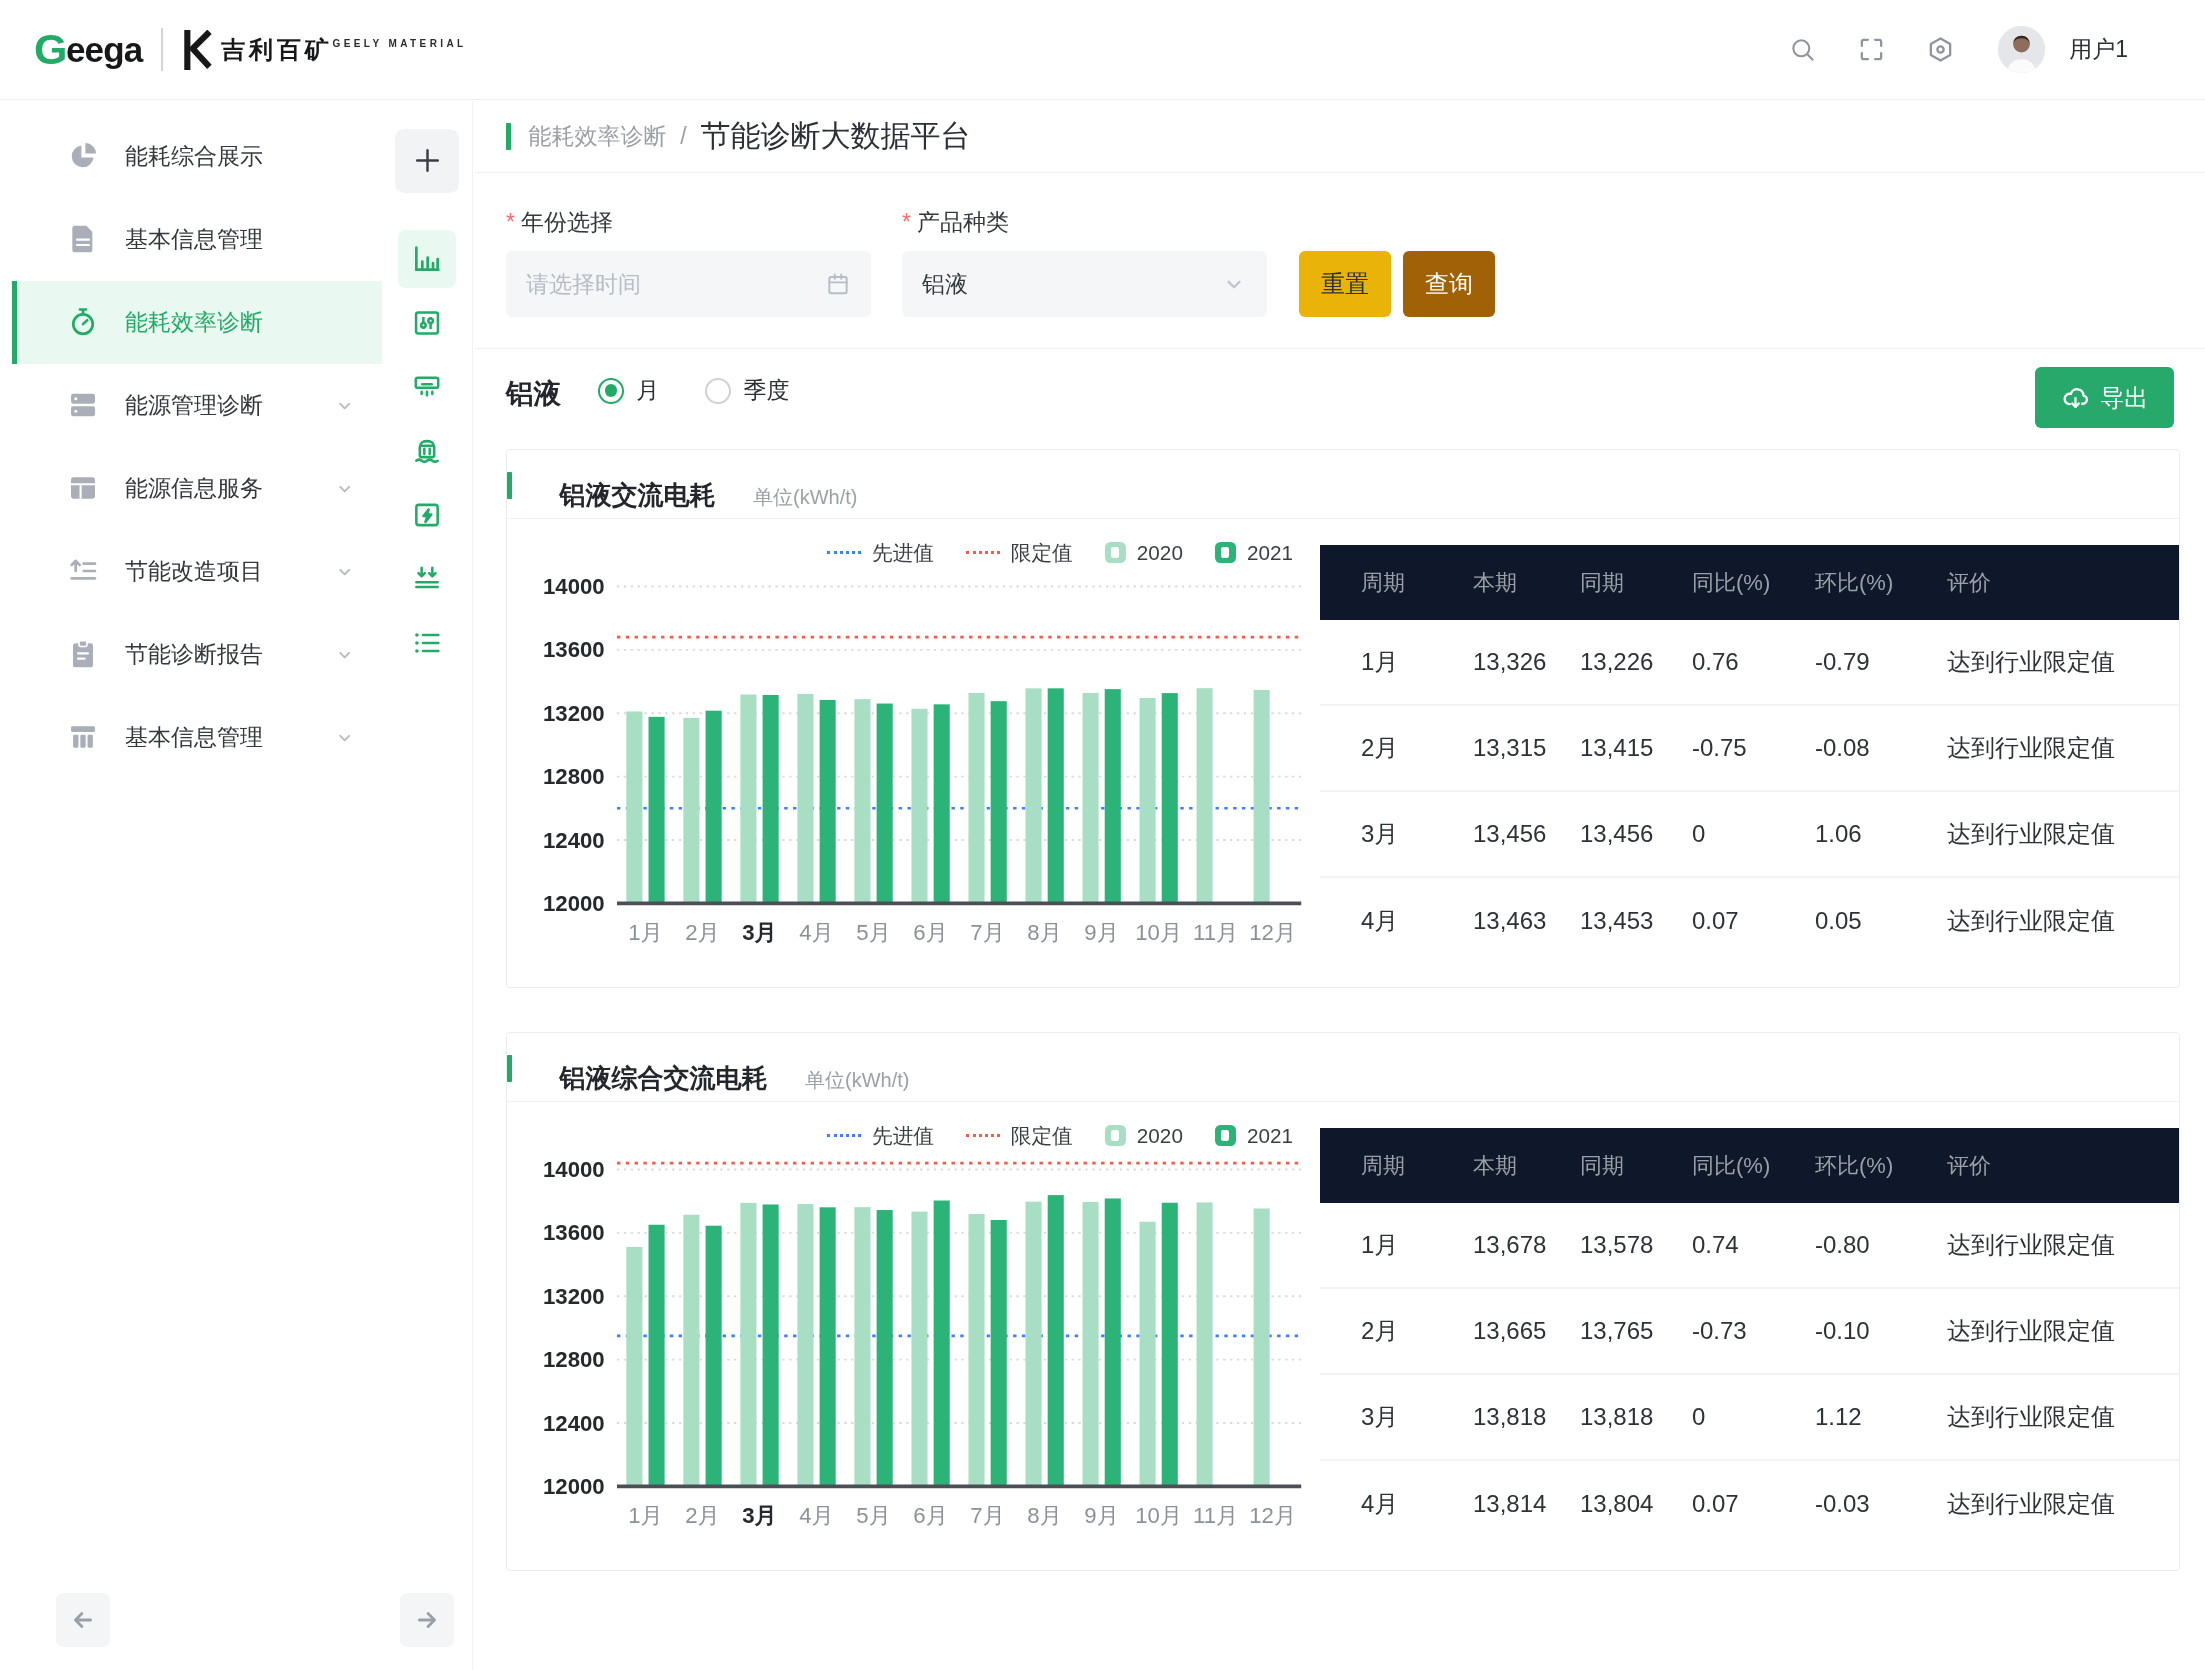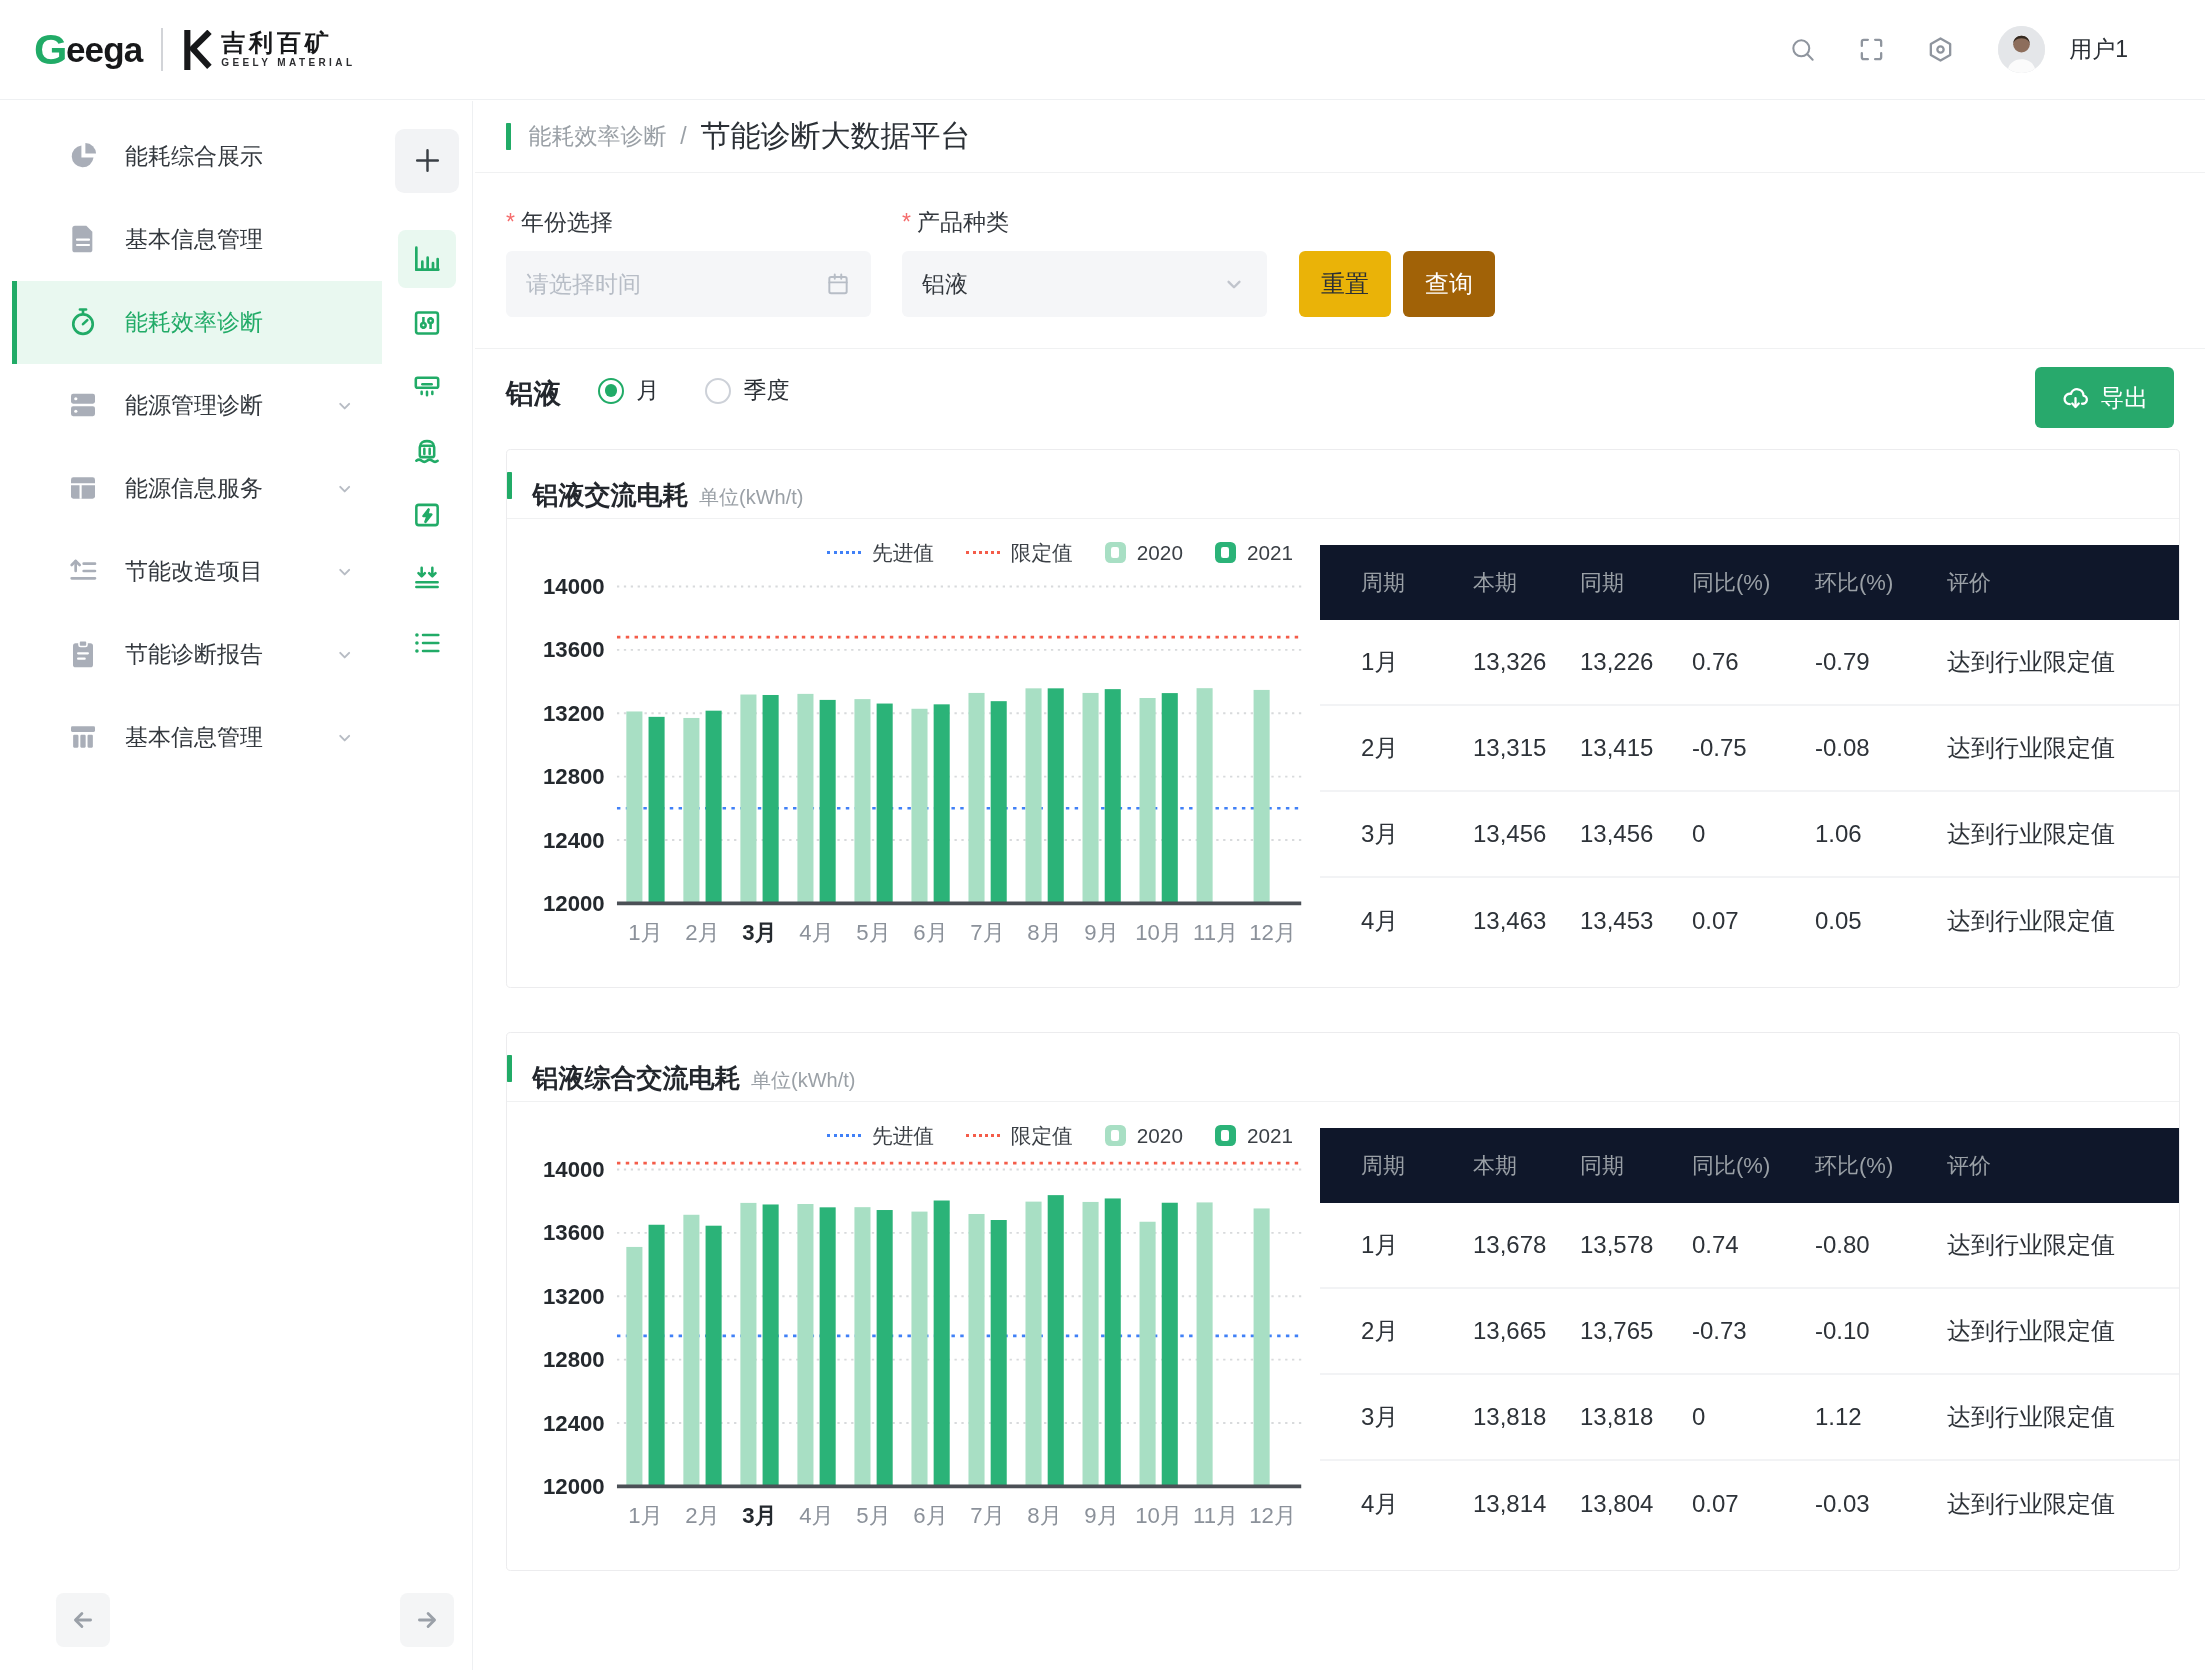--- a/index.html
+++ b/index.html
@@ -6,21 +6,21 @@
   html,body { width:2205px; height:1671px; background:#fff; font-family:"Liberation Sans","DejaVu Sans",sans-serif; color:#33383e; overflow:hidden; }
   .ic { display:inline-flex; }
   .ic svg { width:100%; height:100%; display:block; }
 
   
   .header { position:absolute; top:0; left:0; width:2205px; height:100px; border-bottom:1.5px solid #eef0f2; display:flex; align-items:center; padding:0 77px 0 34px; background:#fff; }
   .logo-g { font-size:43px; font-weight:800; color:#21ab67; letter-spacing:-1.5px; }
   .logo-rest { font-size:35px; font-weight:800; color:#17181a; letter-spacing:-0.8px; }
   .logo-divider { width:2.3px; height:43px; background:#d2d4d8; margin:0 18.4px; }
   .mark-k { width:32px; height:40px; color:#17181a; margin-right:7.7px; }
-  .mark-text { display:flex; flex-direction:column; justify-content:center; }
+  .mark-text { display:flex; flex-direction:row; justify-content:center; }
   .mark-cn { font-size:24px; font-weight:800; color:#17181a; letter-spacing:3.8px; line-height:26px; }
   .mark-en { font-size:10px; font-weight:700; color:#2c2d30; letter-spacing:3.4px; line-height:13.8px; }
   .header-spacer { flex:1; }
   .hbtn { width:29px; height:29px; color:#8f959e; margin-left:40px; cursor:pointer; }
   .avatar { width:47px; height:47px; border-radius:50%; margin-left:43px; background:#e9eaec; overflow:hidden; flex:none; }
   .user-name { font-size:23px; color:#2b3036; margin-left:24px; }
 
   
   .sidebar { position:absolute; top:101px; left:0; width:381px; bottom:0; border-right:1.5px solid #eef0f2; background:#fff; padding-top:13.8px;margin-left:12px; }
   .side-item { position:relative; height:83px; display:flex; align-items:center; padding-left:55px; cursor:pointer; color:#33383e; }
@@ -71,21 +71,21 @@
   .radio-dot { width:26px; height:26px; border-radius:50%; border:2.3px solid #cdd1d8; background:#fff; position:relative; flex:none; }
   .radio.checked .radio-dot { border-color:#21ab67; }
   .radio.checked .radio-dot::after { content:""; position:absolute; inset:4.6px; border-radius:50%; background:#21ab67; }
   .radio-label { font-size:23px; color:#2b3036; margin-left:12.3px; }
   .btn-export { position:absolute; right:31px; top:18.4px; width:139px; height:61px; background:#28a96c; border-radius:6.1px; color:#fff; font-size:24px; display:flex; align-items:center; justify-content:center; cursor:pointer; }
   .btn-export .ic { width:29px; height:29px; margin-right:10.7px; }
 
   
   .card { margin:0 26px 0 31px; width:1674px; border:1.5px solid #ececee; border-radius:4.6px; background:#fff; }
   .card + .card { margin-top:44px; }
-  .card-head { height:69px; border-bottom:1.5px solid #f0f1f2; display:flex; align-items:baseline; padding-top:18.4px; }
+  .card-head { height:69px; border-bottom:1.5px solid #f0f1f2; display:flex; align-items:baseline; padding-top:18.4px;gap:27px; }
   .card-head .accent-bar { align-self:center; margin-top:-15.3px; }
   .card-title { font-size:26px; font-weight:700; color:#23272d; margin-left:20px; }
   .card-unit { font-size:20px; color:#9aa0a6; margin-left:10.7px;margin-top:16px; }
   .card-body { display:flex; padding-bottom:23px; }
   .chart-wrap { width:809px; padding:9.2px 0 0 12.3px; flex:none; }
   .legend { height:37px; display:flex; justify-content:flex-end; align-items:center; padding-right:23px; margin-top:6.1px; }
   .lg-item { display:flex; align-items:center; margin-left:32px; }
   .lg-line { width:34px; border-top:3.8px dotted currentColor; margin-right:10.7px; }
   .lg-sq { width:21.4px; height:21.4px; border-radius:5.4px; position:relative; margin-right:10.7px; }
   .lg-sq::after { content:""; position:absolute; left:6.1px; top:5.4px; width:8.4px; height:10.7px; border-radius:2.3px; background:#fff; }

